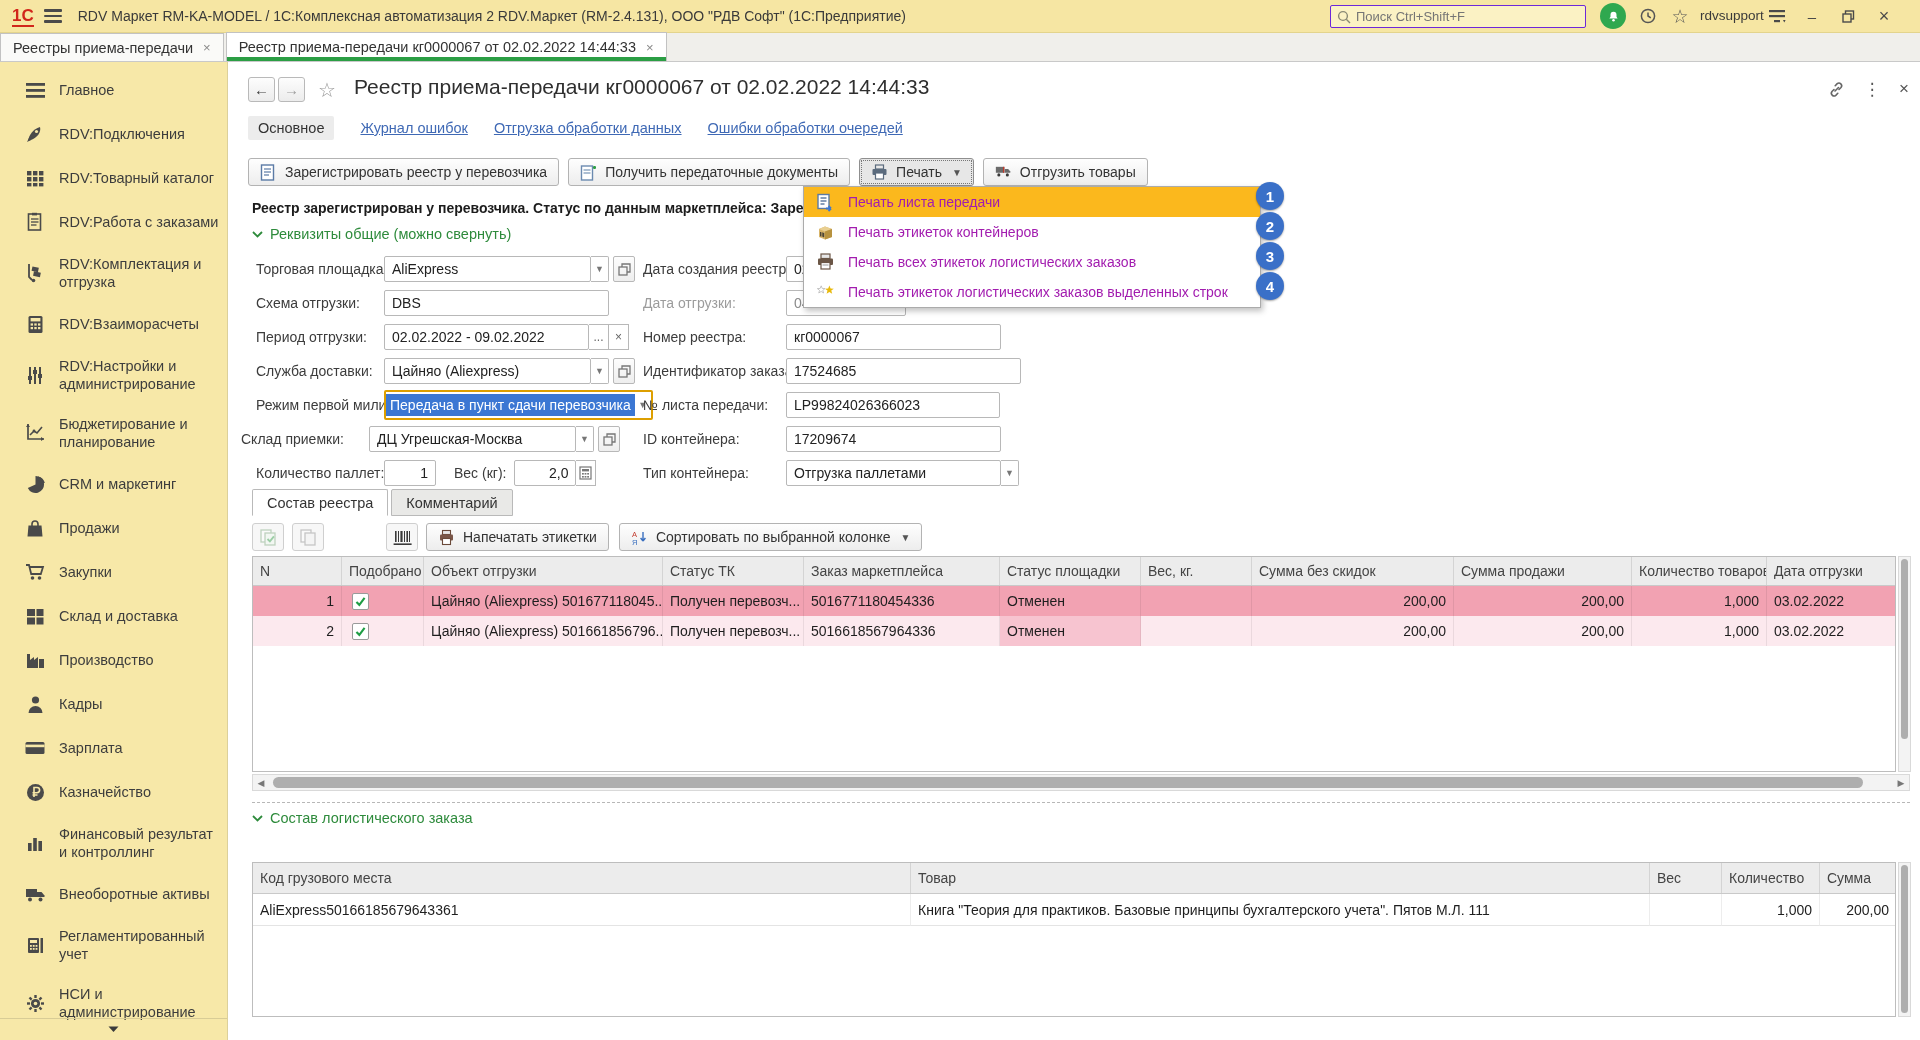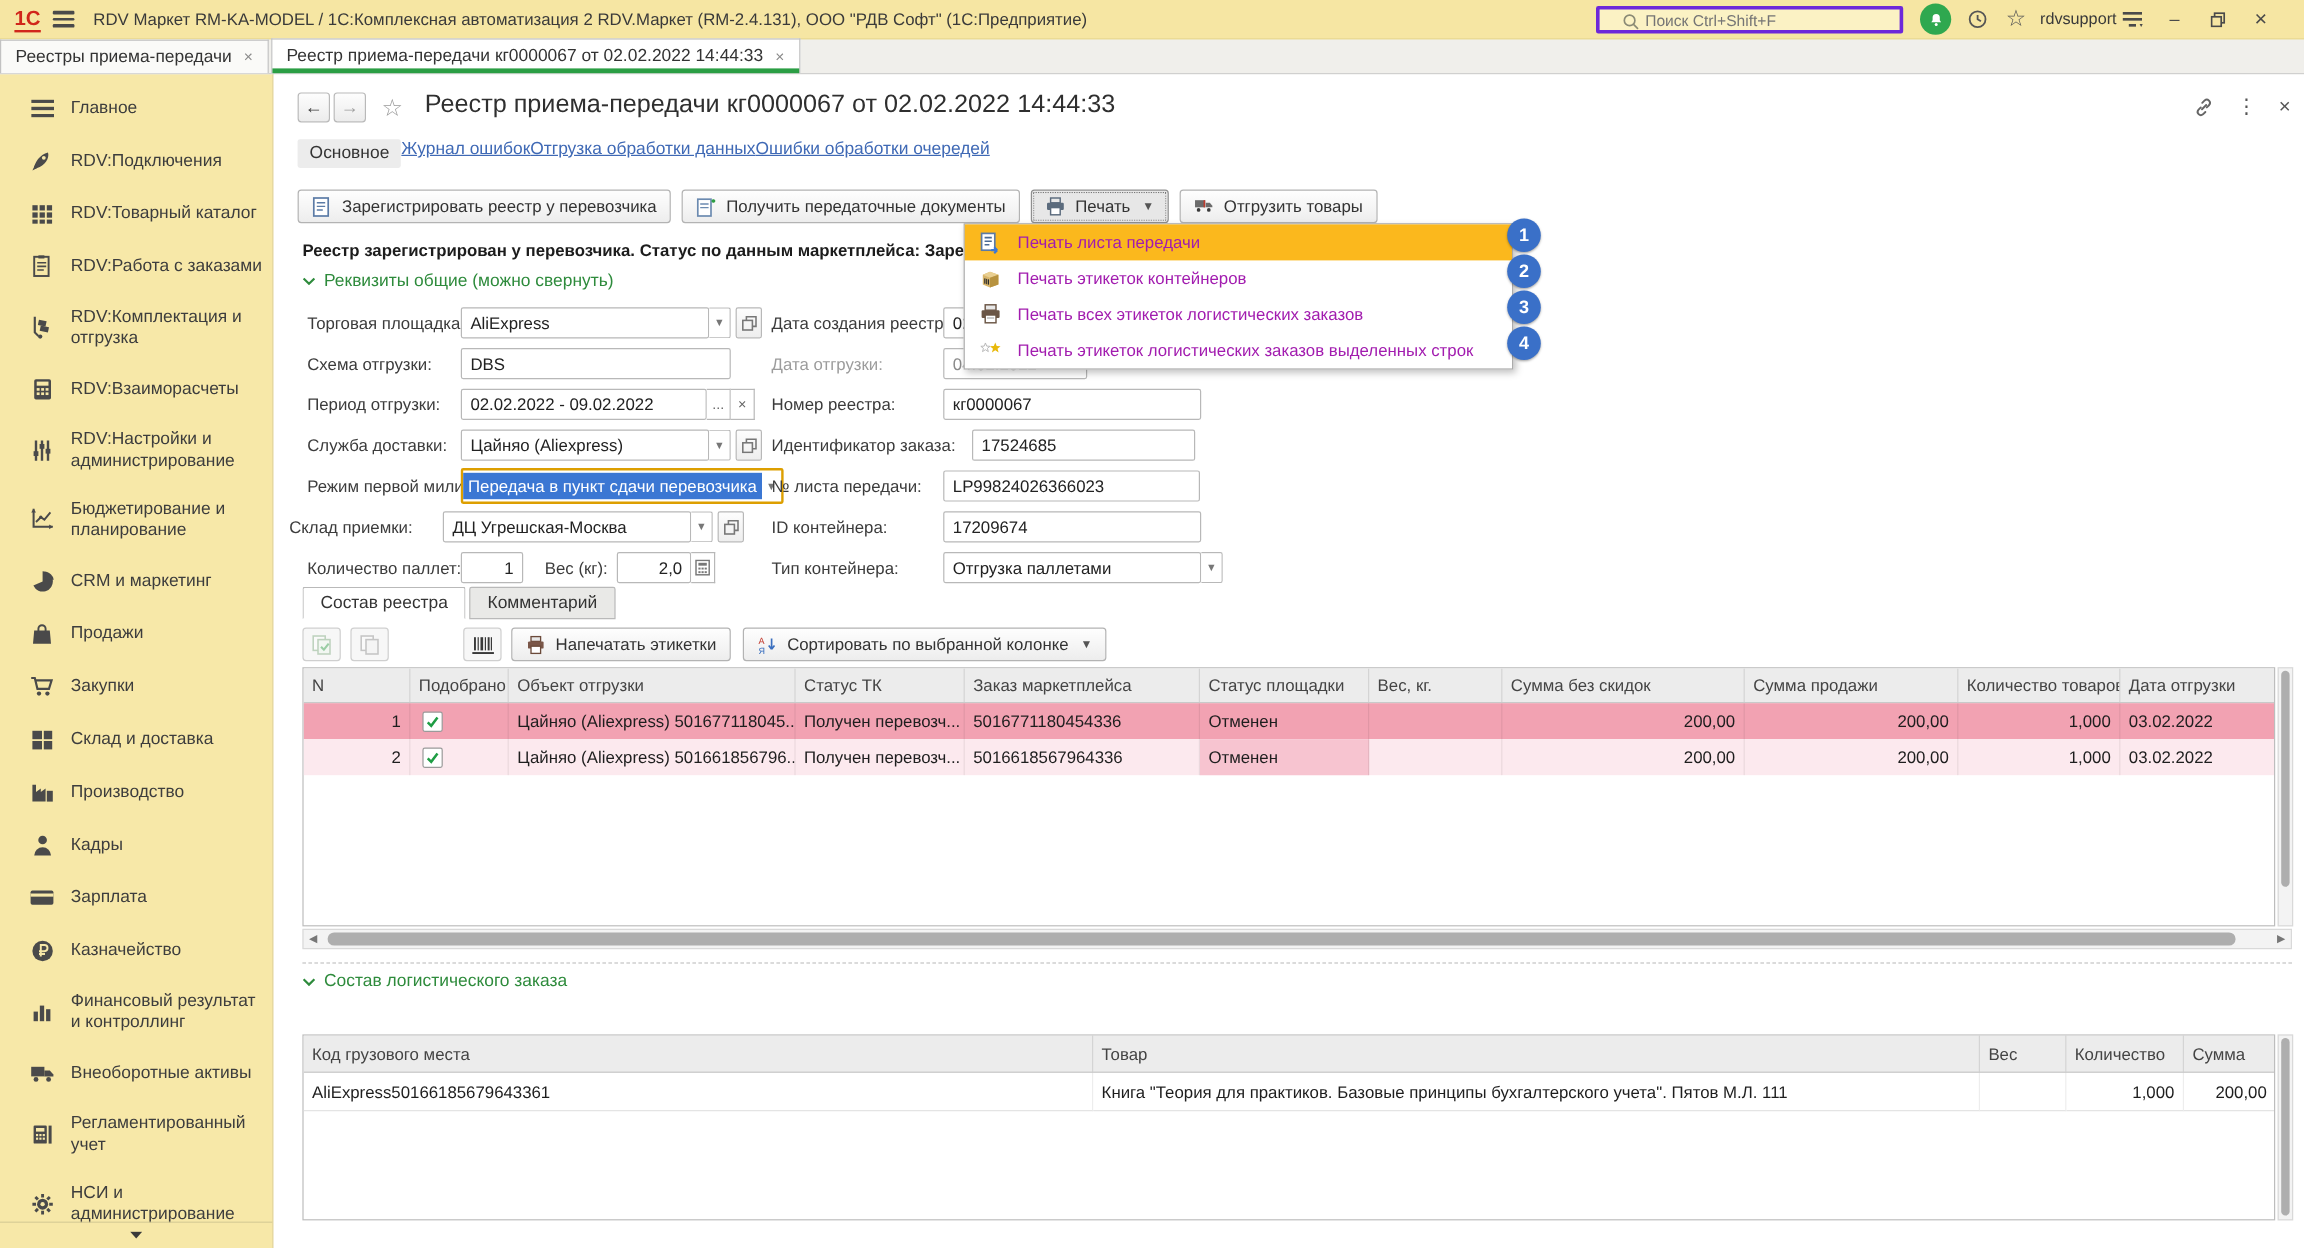--- a/index.html
+++ b/index.html
@@ -8,21 +8,21 @@
 
   
   #titlebar { position:absolute; left:0; top:0; width:1920px; height:33px;
     background:#f6e6a3; display:flex; align-items:center; border-bottom:1px solid #e3d48d; }
   .logo1c { font-weight:bold; font-size:17px; color:#d1261b; margin:0 10px 0 12px;
     border-bottom:2px solid #d1261b; line-height:19px; }
   .hamburger { width:18px; height:14px; display:flex; flex-direction:column; justify-content:space-between; margin-right:16px; }
   .hamburger i { height:2.6px; background:#4a4a4a; border-radius:1px; }
   #win-title { font-size:14px; color:#3a3a3a; white-space:nowrap; }
   #search-wrap { position:absolute; left:1330px; top:5px; width:256px; height:23px;
-    background:#fbf2c4; border:3px solid #6d28d9; border-radius:2px; display:flex; align-items:flex-end; padding:0 19px; }
+    background:#fbf2c4; border:1px solid #6d28d9; border-radius:2px; display:flex; align-items:center; padding:0 6px; }
   #search-wrap input { border:none; background:transparent; outline:none; font-size:13px;
     color:#5a5a4a; width:210px; font-family:inherit; }
   .tb-ic { position:absolute; top:4px; width:24px; height:24px; display:flex; align-items:center; justify-content:center; color:#555; }
   .bell-circle { position:absolute; left:1600px; top:3px; width:26px; height:26px; border-radius:50%;
     background:#2fa84f; display:flex; align-items:center; justify-content:center; }
   .win-glyph { font-size:15px; color:#4a4a4a; }
   #user-name { position:absolute; left:1700px; top:8px; font-size:13.5px; color:#3a3a3a; }
 
   
   #tabbar { position:absolute; left:0; top:33px; width:1920px; height:29px; background:#f0efeb;
@@ -47,21 +47,21 @@
   #main { position:absolute; left:228px; top:62px; width:1692px; height:978px; background:#fff; }
 
   .navbtn { position:absolute; width:27px; height:25px; border:1px solid #b9b9b9; border-radius:3px;
     background:linear-gradient(#fdfdfd,#ececec); display:flex; align-items:center; justify-content:center;
     font-size:15px; color:#3a3a3a; }
   #btn-fwd { color:#9e9e9e; }
   #fav-star { position:absolute; left:90px; top:16px; font-size:20px; color:#9a9a9a; }
   #doc-title { position:absolute; left:126px; top:13px; font-size:21px; color:#2f2f2f; white-space:nowrap; }
   .hdr-ic { position:absolute; top:16px; width:24px; height:22px; display:flex; align-items:center; justify-content:center; color:#666; }
 
-  #doc-navtabs { position:absolute; left:20px; top:54px; display:flex; align-items:flex-start; }
+  #doc-navtabs { position:absolute; left:20px; top:54px; display:flex; align-items:center; gap:26px; }
   .ntab-active { background:#ececec; padding:4px 10px; font-size:14.5px; color:#333; border-radius:2px; }
   .nlink { font-size:14.5px; color:#3f69b5; text-decoration:underline; white-space:nowrap; }
 
   #commandbar { position:absolute; left:20px; top:96px; display:flex; gap:9px; }
   .cmd-btn { height:28px; border:1px solid #b3b3b3; border-radius:3px; background:linear-gradient(#fefefe,#ededed);
     display:flex; align-items:center; padding:0 11px; font-size:14px; color:#333; gap:8px; white-space:nowrap; }
   .cmd-btn.pressed { background:#e7e7e7; border-color:#8f8f8f; outline:1px dotted #777; outline-offset:-3px; }
   .c-ic { width:17px; height:17px; display:flex; }
   .dd-arrow { font-size:10px; color:#555; margin-left:2px; }
 
@@ -630,21 +630,21 @@
       <div class="f-row" style="top: 224px; left: 415px;">
         <span class="f-label dis" style="width: 143px;">Дата отгрузки:</span>
         <span class="tbox" style="width: 120px; color: rgb(138, 138, 138);">04.02.2022</span>
       </div>
       <div class="f-row" style="top: 258px; left: 415px;">
         <span class="f-label" style="width: 143px;">Номер реестра:</span>
         <span class="tbox" style="width: 215px;">кг0000067</span>
       </div>
       <div class="f-row" style="top: 292px; left: 415px;">
         <span class="f-label" style="width: 143px;">Идентификатор заказа:</span>
-        <span class="tbox" style="width: 186px; margin-left: 24px;">17524685</span>
+        <span class="tbox" style="width: 235px;">17524685</span>
       </div>
       <div class="f-row" style="top: 326px; left: 415px;">
         <span class="f-label" style="width: 143px;">№ листа передачи:</span>
         <span class="tbox" style="width: 214px;">LP99824026366023</span>
       </div>
       <div class="f-row" style="top: 360px; left: 415px;">
         <span class="f-label" style="width: 143px;">ID контейнера:</span>
         <span class="tbox" style="width: 215px;">17209674</span>
       </div>
       <div class="f-row" style="top: 394px; left: 415px;">

